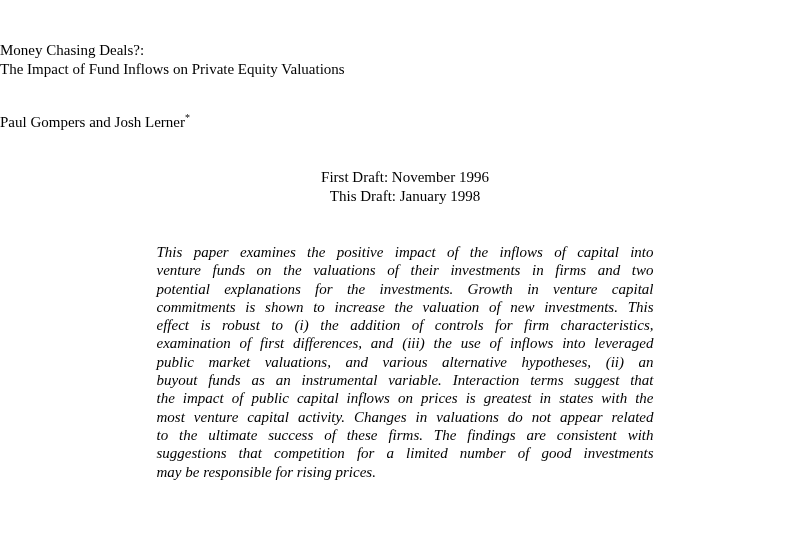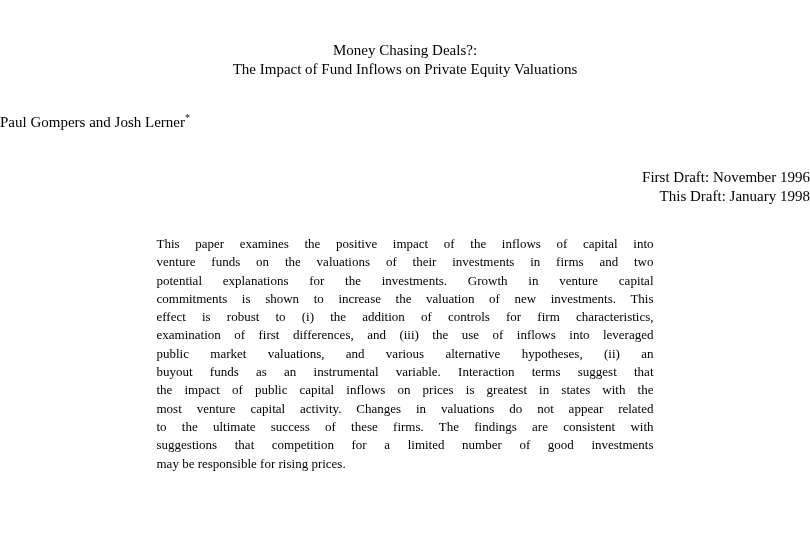--- a/index.html
+++ b/index.html
@@ -15,44 +15,45 @@
     color: #000000;
   }
   .page {
     position: relative;
     width: 810px;
     height: 535px;
     background: #ffffff;
   }
   .title-block {
     padding-top: 41px;
-    text-align: center;
+    text-align: left;
     font-size: 15px;
     line-height: 19px;
   }
   .author-block {
     margin-top: 34px;
     font-size: 15px;
     line-height: 19px;
   }
   .author-block sup {
     font-size: 10px;
     vertical-align: super;
     line-height: 0;
   }
   .draft-block {
     margin-top: 36px;
-    text-align: right;
+    text-align: center;
     font-size: 15px;
     line-height: 18.5px;
   }
   .abstract-block {
-    margin: 30px auto 0 auto;
+    margin: 38px auto 0 auto;
     width: 497px;
-    font-size: 13px;
+    font-style: italic;
+    font-size: 15px;
     line-height: 18.3px;
   }
   .abs-line {
     text-align: justify;
     text-align-last: justify;
   }
   .abs-line.abs-last {
     text-align-last: left;
   }
 </style>

